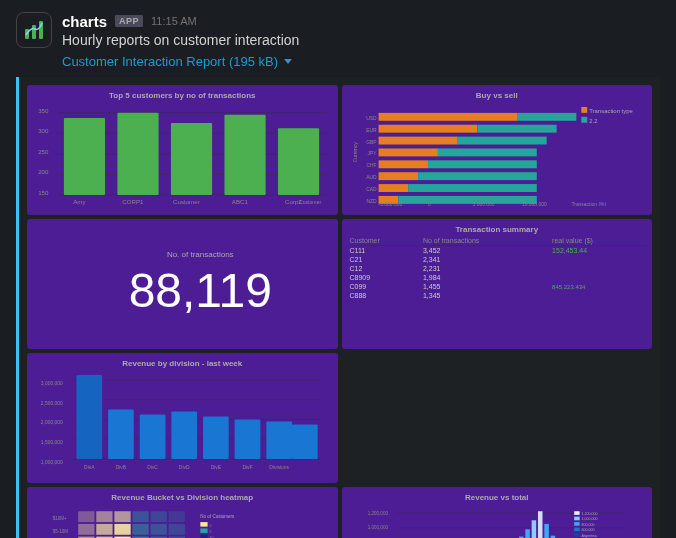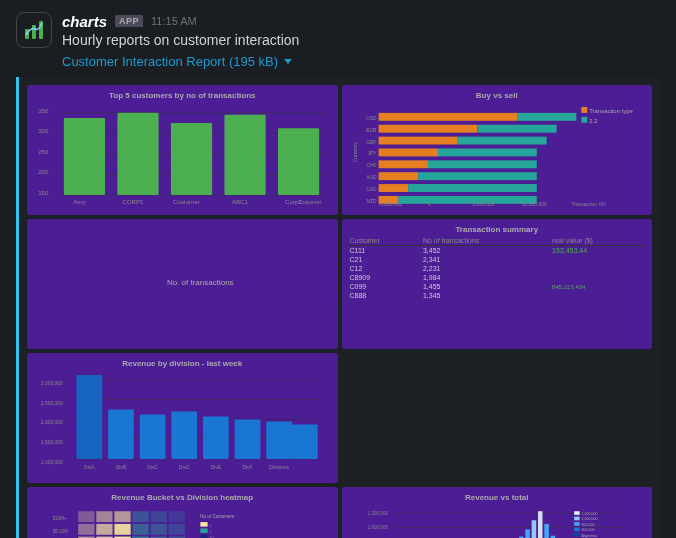--- a/index.html
+++ b/index.html
@@ -41,21 +41,20 @@
     }
     .header-top {
       display: flex;
       align-items: center;
       gap: 8px;
     }
     .app-name {
       font-weight: 700;
       font-size: 15px;
       color: #ffffff;
-      font-style: italic;
     }
     .app-badge {
       background: #4a4a5a;
       color: #aaa;
       font-size: 9px;
       font-weight: 700;
       padding: 1px 4px;
       border-radius: 1px;
       letter-spacing: 0.5px;
     }
@@ -290,20 +289,21 @@
           <text x="75" y="105" fill="#888" font-size="5">0</text>
           <text x="120" y="105" fill="#888" font-size="5">5,000,000</text>
           <text x="170" y="105" fill="#888" font-size="5">10,000,000</text>
           <text x="220" y="105" fill="#888" font-size="5">Transaction (%)</text>
         </svg>
       </div>
 
       <div class="chart-panel no-transactions">
         <div style="text-align:center;width:100%">
           <div style="font-size:8px;color:#aaa;margin-bottom:4px;">No. of transactions</div>
+          <div class="value">88,119</div>
         </div>
       </div>
 
       <div class="chart-panel table-panel">
         <div class="panel-title">Transaction summary</div>
         <table>
           <thead>
             <tr>
               <th>Customer</th>
               <th>No of transactions</th>

